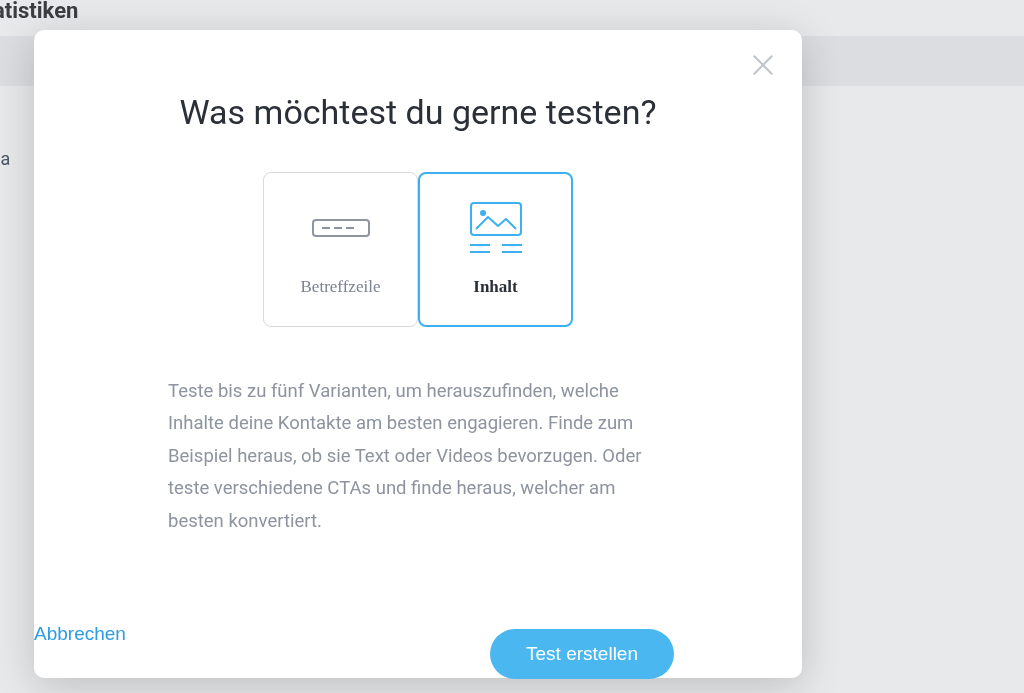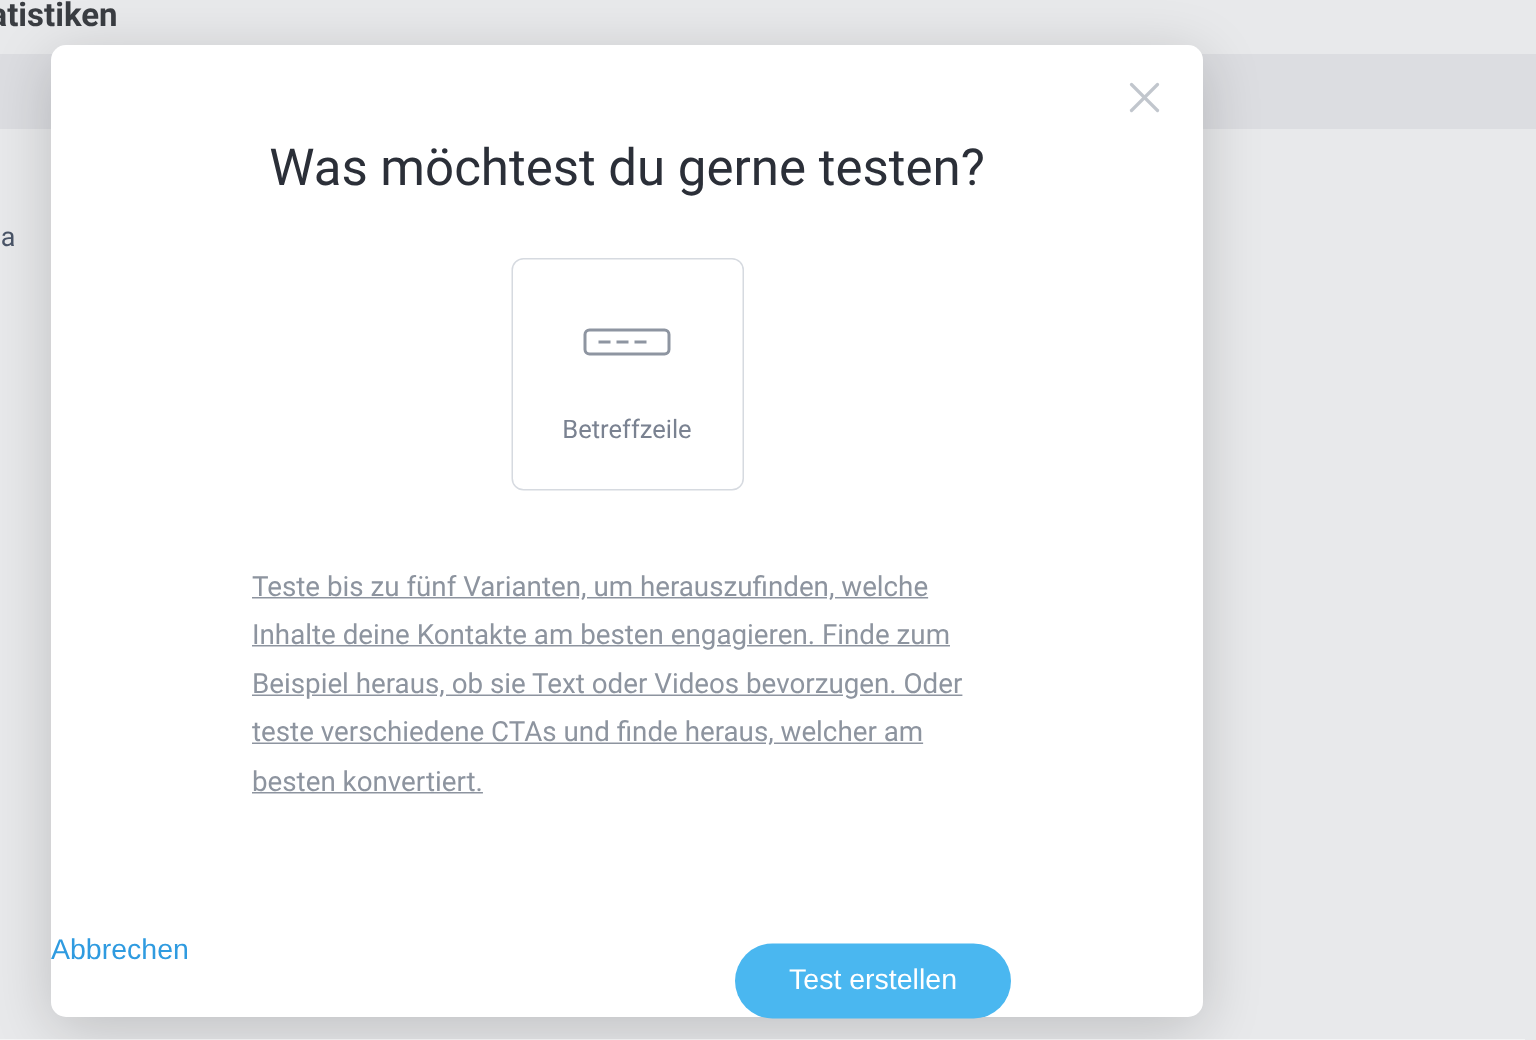--- a/index.html
+++ b/index.html
@@ -74,20 +74,21 @@
       text-align: center;
       font-size: 34px;
       font-weight: 400;
       color: #2b2f38;
       margin-top: 22px;
     }
     .options {
       display: flex;
       justify-content: center;
       margin-top: 40px;
+      font-family: Liberation Serif, serif;
     }
     .option-card {
       width: 155px;
       height: 155px;
       border: 1px solid #d6dae0;
       border-radius: 8px;
       display: flex;
       flex-direction: column;
       align-items: center;
       justify-content: center;
@@ -111,21 +112,20 @@
       color: #2b2f38;
       font-weight: 600;
     }
     .description {
       margin: 48px auto 0 auto;
       padding: 0 134px;
       font-size: 18.5px;
       line-height: 1.75;
       color: #8d949f;
       text-align: left;
-      text-decoration: underline;
     }
     .actions {
       display: flex;
       justify-content: space-between;
       align-items: center;
       gap: 40px;
       margin-top: 52px;
       padding-right: 128px;
     }
     .btn-cancel {
@@ -210,20 +210,42 @@
       <div class="option-icon">
         <div class="icon-subject">
           <div class="dash"></div>
           <div class="dash"></div>
           <div class="dash"></div>
         </div>
       </div>
       <div class="option-label">Betreffzeile</div>
     </div>
 
+    <div class="option-card selected">
+      <div class="option-icon">
+        <div class="icon-content">
+          <svg width="52" height="34" viewBox="0 0 52 34" fill="none">
+            <rect x="1" y="1" width="50" height="32" rx="3" stroke="#3db0f2" stroke-width="2"></rect>
+            <circle cx="13" cy="11" r="3" fill="#3db0f2"></circle>
+            <path d="M6 27 L18 15 L28 24 L36 17 L46 27" stroke="#3db0f2" stroke-width="2" fill="none" stroke-linejoin="round"></path>
+          </svg>
+          <div class="lines">
+            <div class="line-group">
+              <div class="line"></div>
+              <div class="line"></div>
+            </div>
+            <div class="line-group">
+              <div class="line"></div>
+              <div class="line"></div>
+            </div>
+          </div>
+        </div>
+      </div>
+      <div class="option-label">Inhalt</div>
+    </div>
   </div>
 
   <p class="description">Teste bis zu fünf Varianten, um herauszufinden, welche Inhalte deine Kontakte am besten engagieren. Finde zum Beispiel heraus, ob sie Text oder Videos bevorzugen. Oder teste verschiedene CTAs und finde heraus, welcher am besten konvertiert.</p>
 
   <div class="actions">
     <button class="btn-cancel">Abbrechen</button>
     <button class="btn-primary">Test erstellen</button>
   </div>
 </div>
 

